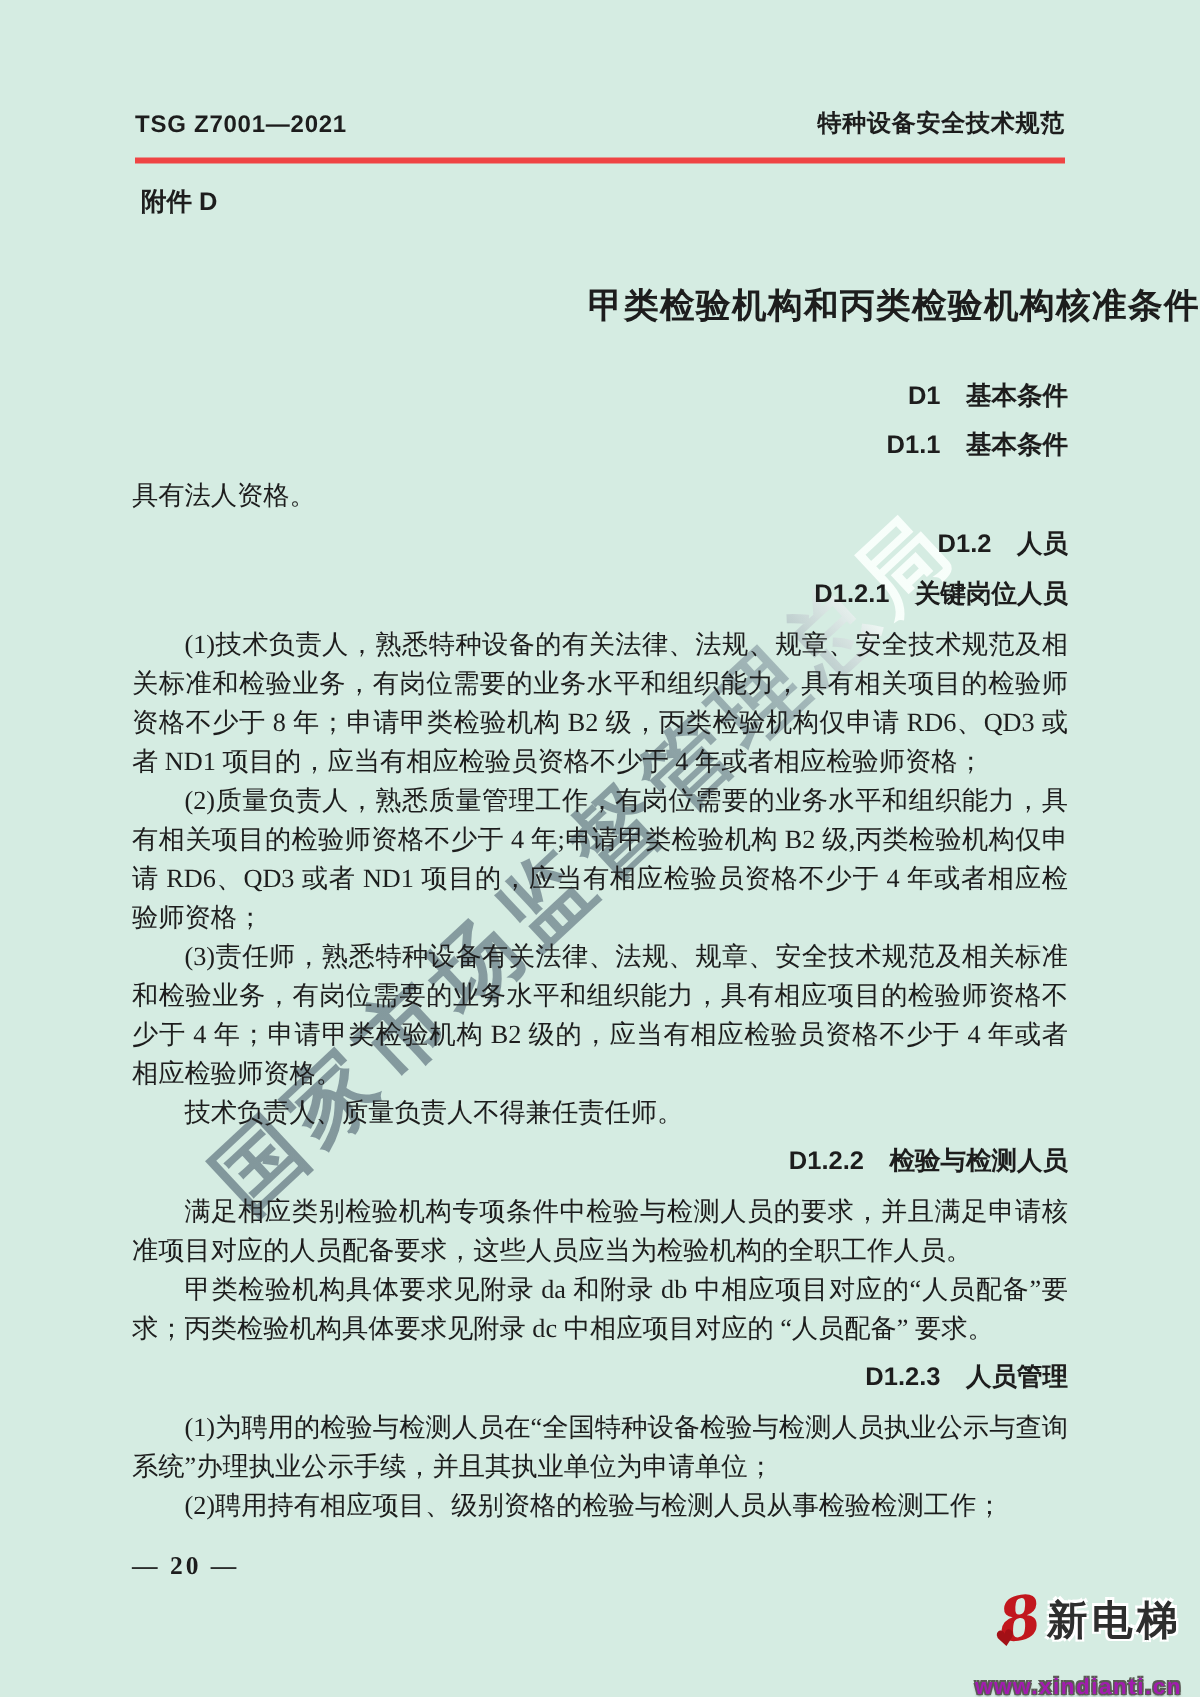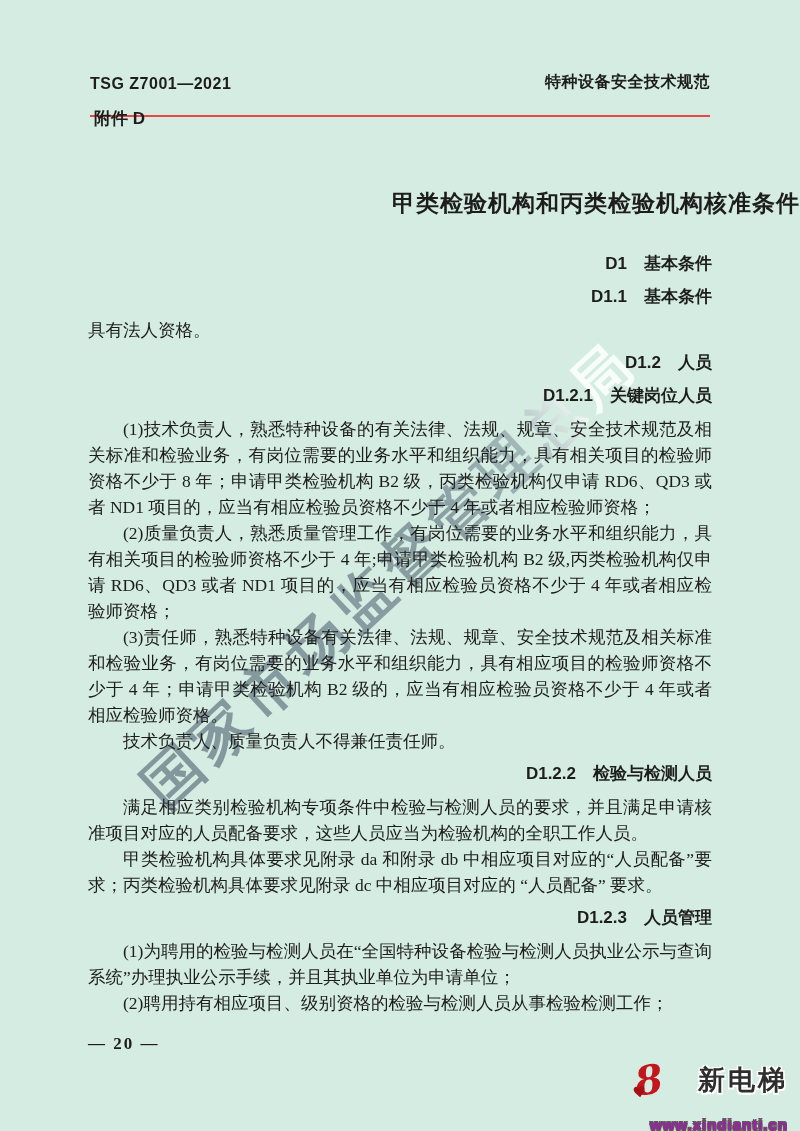--- a/index.html
+++ b/index.html
@@ -10,28 +10,28 @@
     overflow:hidden;
     font-family:"Liberation Serif", serif;
     color:#1d1d1d;
   }
   .page{position:relative;width:800px;height:1131px;}
 
   
   .runhead{
     position:absolute;top:72px;left:90px;right:90px;
     display:flex;justify-content:space-between;align-items:flex-end;
-    padding-bottom:22px;
-    border-bottom:2px solid #ef4444;
+    padding-bottom:12px;
+    border-bottom:4px solid #ef4444;
     font-family:"Liberation Sans", sans-serif;
     font-weight:bold;font-size:16px;letter-spacing:.5px;
   }
 
   .attachment{
-    position:absolute;top:107px;left:94px;
+    position:absolute;top:123px;left:94px;
     font-family:"Liberation Sans", sans-serif;
     font-weight:bold;font-size:17px;
   }
 
   .doc-title{
     position:absolute;top:188px;left:0;width:800px;
     text-align:right;
     font-family:"Liberation Sans", sans-serif;
     font-weight:bold;font-size:23px;letter-spacing:1px;
   }
@@ -93,21 +93,20 @@
   .logo-heart{
     position:absolute;left:-4px;bottom:0px;
     font-size:15px;color:#a31016;font-style:normal;
   }
   .logo-brand{
     font-family:"Liberation Sans", sans-serif;
     font-weight:bold;font-size:27px;letter-spacing:3px;
     color:#2e2e2e;
     text-shadow:-1.5px -1.5px 0 #ffffff,1.5px -1.5px 0 #ffffff,
                 -1.5px 1.5px 0 #ffffff,1.5px 1.5px 0 #ffffff;
-    margin-left:31px;
   }
   .logo-url{
     margin-top:19px;
     font-family:"Liberation Sans", sans-serif;
     font-weight:bold;font-size:15px;letter-spacing:1px;
     color:#a21caf;
     text-shadow:-1px -1px 0 #5a5a55,1px -1px 0 #5a5a55,
                 -1px 1px 0 #5a5a55,1px 1px 0 #5a5a55,
                 0 2px 2px rgba(60,60,60,.6);
   }

